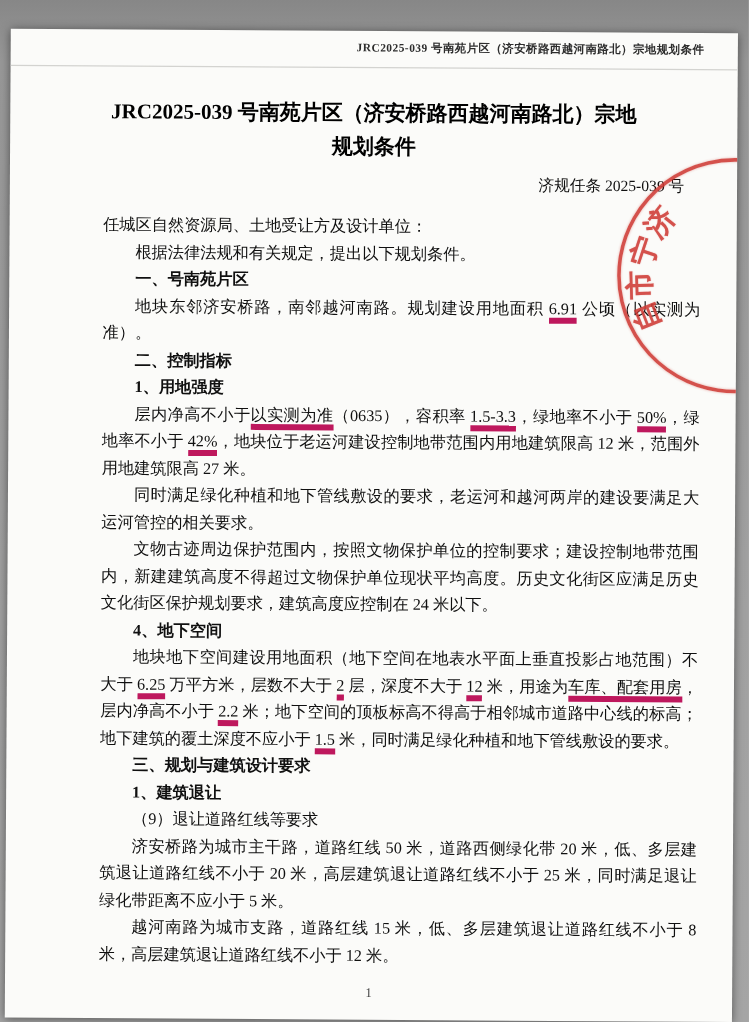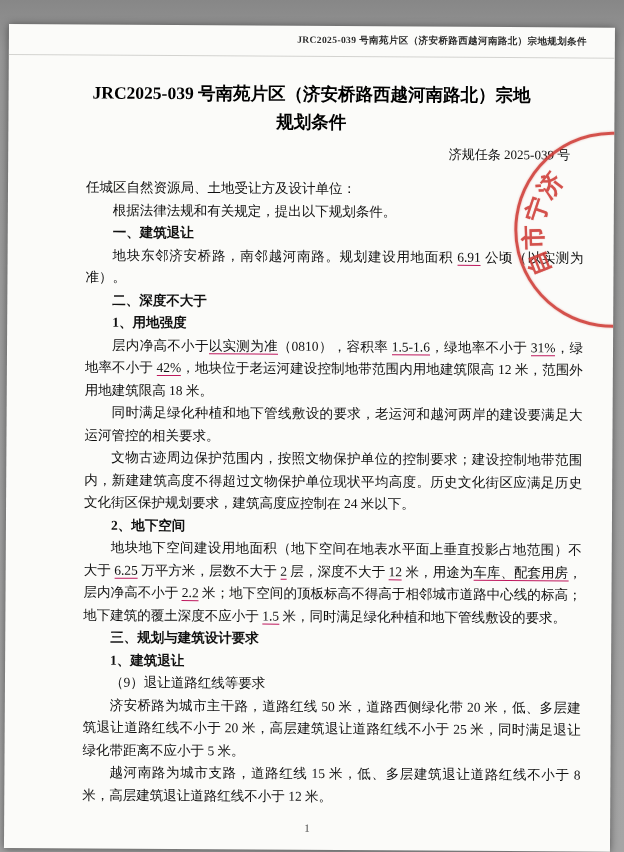--- a/index.html
+++ b/index.html
@@ -20,21 +20,21 @@
     letter-spacing:.4px;color:#2d2d2d;font-weight:bold;}
   .fold-line{position:absolute;top:30px;left:0;width:100%;border-top:1px solid #d3d3d0;}
   .title{margin:54px 55px 0;text-align:center;font-weight:bold;font-size:17.5px;
     line-height:1.6;color:#000;}
   .doc-no{margin:9px 44px 0 0;text-align:right;font-size:13px;color:#111;}
   .content{margin:15px 30px 0 78px;font-size:13.5px;line-height:22.5px;
     color:#101010;text-align:justify;}
   .content p{margin:0;}
   .indent{text-indent:2em;}
   .heading{font-weight:bold;}
-  .u{border-bottom:1px solid #be185d;}
+  .u{border-bottom:5px solid #be185d;}
   .page-num{position:absolute;bottom:16px;left:0;width:100%;text-align:center;
     font-size:11px;color:#444;}
   .seal{position:absolute;top:100px;right:-104px;width:212px;height:212px;
     transform:rotate(8deg);opacity:.88;pointer-events:none;}
   .seal-ring{position:absolute;left:8px;top:4px;width:196px;height:196px;
     border:3.5px solid #ce3a34;border-radius:50%;
     box-shadow:0 0 2px rgba(206,58,52,.5), inset 0 0 2px rgba(206,58,52,.5);}
   .seal-char{position:absolute;color:#ce3a34;font-size:24px;font-weight:bold;
     font-family:"Liberation Sans","DejaVu Sans",sans-serif;
     text-shadow:0 0 1px rgba(206,58,52,.55);}
@@ -51,28 +51,28 @@
   <div class="title">
     <div>JRC2025-039 号南苑片区（济安桥路西越河南路北）宗地</div>
     <div>规划条件</div>
   </div>
 
   <div class="doc-no">济规任条 2025-039 号</div>
 
   <div class="content">
       <p class=""><span>任城区自然资源局、土地受让方及设计单位：</span></p>
       <p class="indent "><span>根据法律法规和有关规定，提出以下规划条件。</span></p>
-      <p class="indent heading"><span>一、建筑退让</span></p>
+      <p class="indent heading"><span>一、号南苑片区</span></p>
       <p class="indent "><span>地块东邻济安桥路，南邻越河南路。规划建设用地面积 </span><span class="u">6.91</span><span> 公顷（以实测为准）。</span></p>
-      <p class="indent heading"><span>二、深度不大于</span></p>
+      <p class="indent heading"><span>二、控制指标</span></p>
       <p class="indent heading"><span>1、用地强度</span></p>
-      <p class="indent "><span>层内净高不小于</span><span class="u">以实测为准</span><span>（0810），容积率 </span><span class="u">1.5-1.6</span><span>，绿地率不小于 </span><span class="u">31%</span><span>，绿地率不小于 </span><span class="u">42%</span><span>，地块位于老运河建设控制地带范围内用地建筑限高 12 米，范围外用地建筑限高 18 米。</span></p>
+      <p class="indent "><span>层内净高不小于</span><span class="u">以实测为准</span><span>（0635），容积率 </span><span class="u">1.5-3.3</span><span>，绿地率不小于 </span><span class="u">50%</span><span>，绿地率不小于 </span><span class="u">42%</span><span>，地块位于老运河建设控制地带范围内用地建筑限高 12 米，范围外用地建筑限高 27 米。</span></p>
       <p class="indent "><span>同时满足绿化种植和地下管线敷设的要求，老运河和越河两岸的建设要满足大运河管控的相关要求。</span></p>
       <p class="indent "><span>文物古迹周边保护范围内，按照文物保护单位的控制要求；建设控制地带范围内，新建建筑高度不得超过文物保护单位现状平均高度。历史文化街区应满足历史文化街区保护规划要求，建筑高度应控制在 24 米以下。</span></p>
-      <p class="indent heading"><span>2、地下空间</span></p>
+      <p class="indent heading"><span>4、地下空间</span></p>
       <p class="indent "><span>地块地下空间建设用地面积（地下空间在地表水平面上垂直投影占地范围）不大于 </span><span class="u">6.25</span><span> 万平方米，层数不大于 </span><span class="u">2</span><span> 层，深度不大于 </span><span class="u">12</span><span> 米，用途为</span><span class="u">车库、配套用房</span><span>，层内净高不小于 </span><span class="u">2.2</span><span> 米；地下空间的顶板标高不得高于相邻城市道路中心线的标高；地下建筑的覆土深度不应小于 </span><span class="u">1.5</span><span> 米，同时满足绿化种植和地下管线敷设的要求。</span></p>
       <p class="indent heading"><span>三、规划与建筑设计要求</span></p>
       <p class="indent heading"><span>1、建筑退让</span></p>
       <p class="indent "><span>（9）退让道路红线等要求</span></p>
       <p class="indent "><span>济安桥路为城市主干路，道路红线 50 米，道路西侧绿化带 20 米，低、多层建筑退让道路红线不小于 20 米，高层建筑退让道路红线不小于 25 米，同时满足退让绿化带距离不应小于 5 米。</span></p>
       <p class="indent "><span>越河南路为城市支路，道路红线 15 米，低、多层建筑退让道路红线不小于 8 米，高层建筑退让道路红线不小于 12 米。</span></p>
     </div>
 
   <div class="seal">
     <div class="seal-ring"></div>

